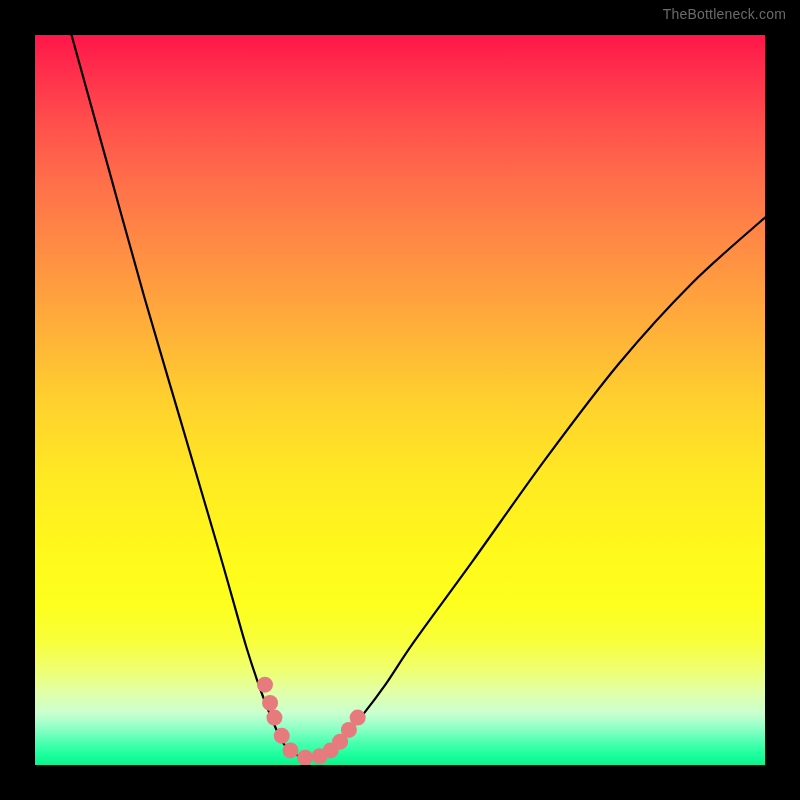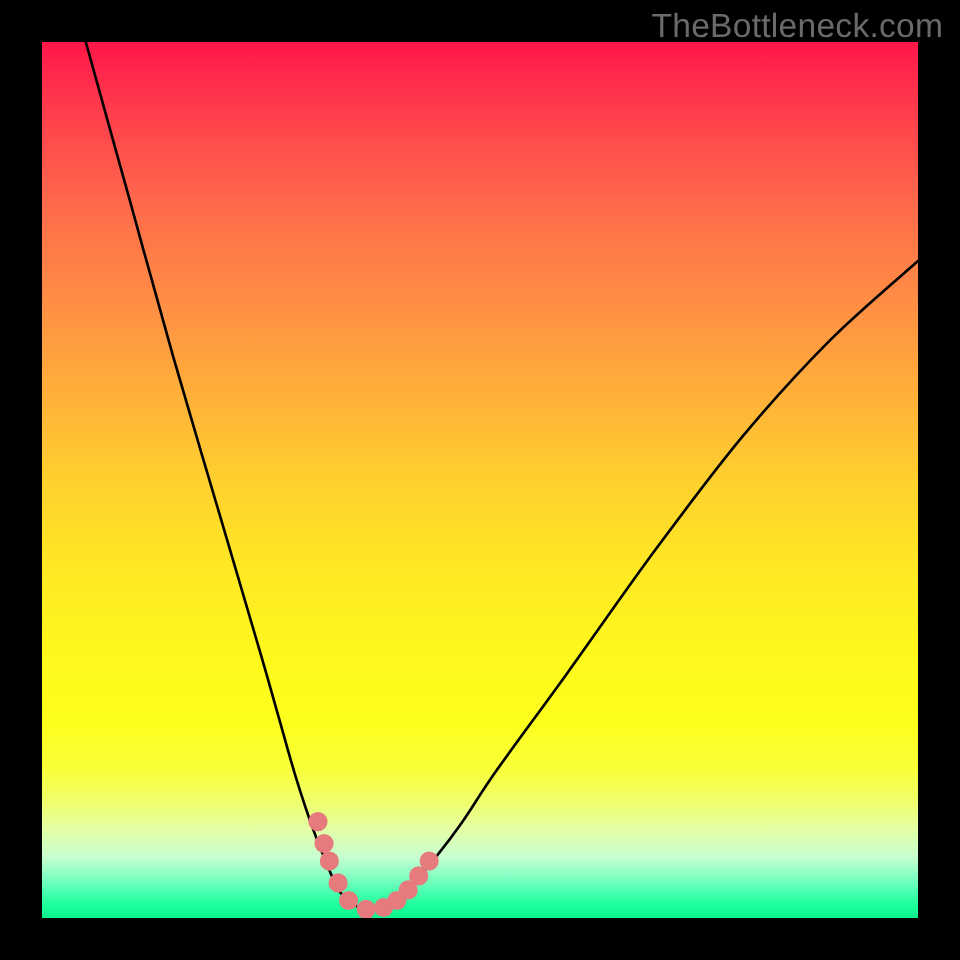--- a/index.html
+++ b/index.html
@@ -10,21 +10,21 @@
     background: #000;
     position: relative;
     overflow: hidden;
     font-family: Arial, sans-serif;
   }
   .watermark {
     position: absolute;
     top: 6px;
     right: 14px;
     color: #6a6a6a;
-    font-size: 28px;
+    font-size: 14px;
     font-weight: normal;
     z-index: 10;
     letter-spacing: 0.2px;
   }
   .plot-area {
     position: absolute;
     left: 35px;
     top: 35px;
     width: 730px;
     height: 730px;

